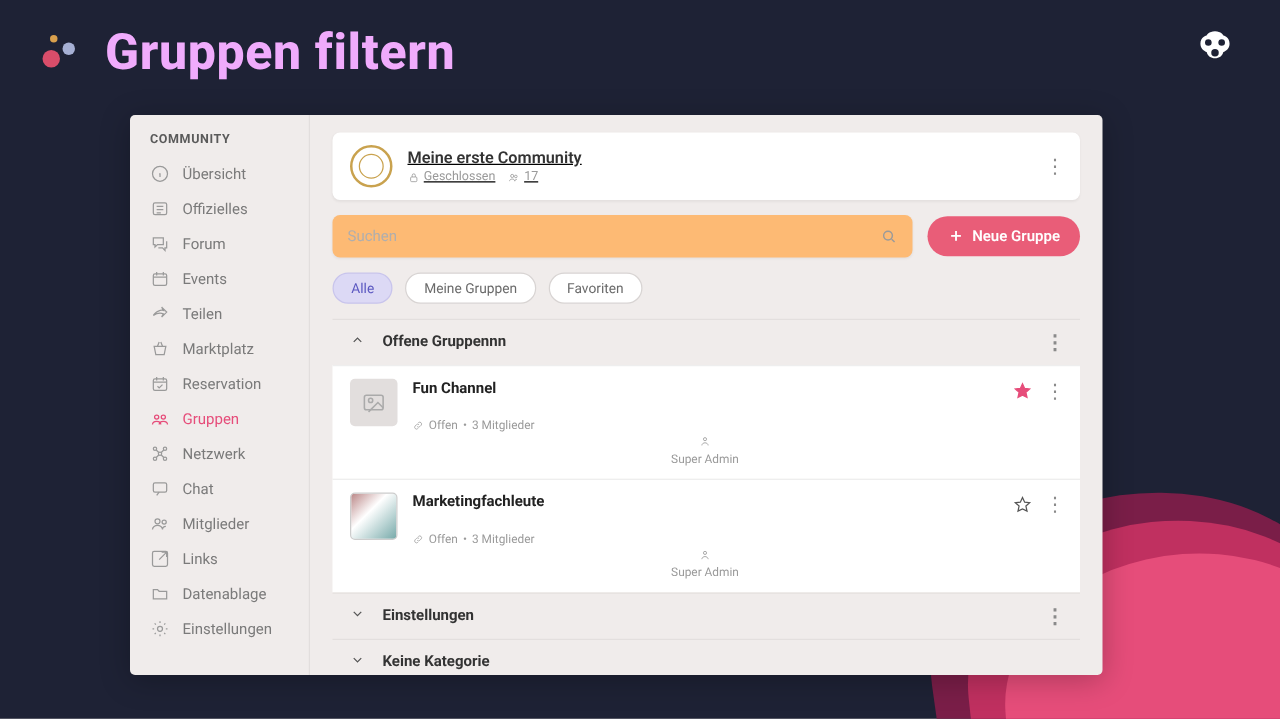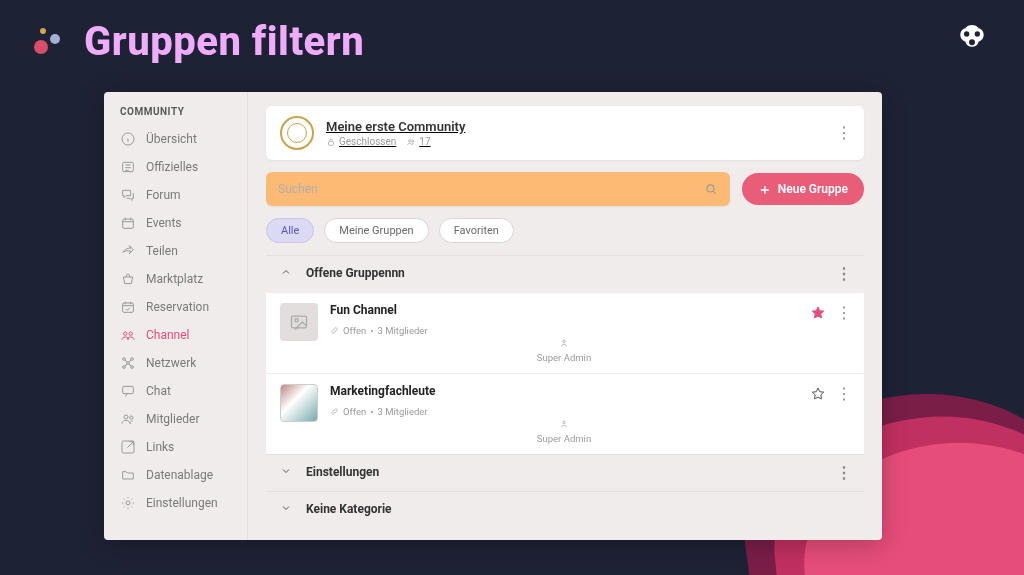--- a/index.html
+++ b/index.html
@@ -61,21 +61,21 @@
   .section-head { display:flex; gap:14px; padding:10px 14px; border-top:1px solid #e3dfde; font-size:12px; font-weight:700; color:#333; cursor:pointer; }
   .section-head .chev { width:12px; height:12px; }
   .section-head .title { flex:1; }
 
   .group-item { background:#fff; border-top:1px solid #eee; padding:10px 14px; display:flex; gap:12px; align-items:flex-start; }
   .g-thumb { width:38px; height:38px; border-radius:4px; background:#e2dedd; display:flex; align-items:center; justify-content:center; }
   .g-thumb svg { width:20px; height:20px; stroke:#aaa; fill:none; stroke-width:1.5; }
   .g-thumb.photo { background:linear-gradient(135deg,#b88 0%, #fff 40%, #7aa 100%); border:1px solid #ccc; }
   .g-body { flex:1; }
   .g-title { font-size:12px; font-weight:700; color:#222; }
-  .g-meta { font-size:9.5px; color:#9a9a9a; display:flex; gap:4px; align-items:center; margin-top:8px; }
+  .g-meta { font-size:9.5px; color:#9a9a9a; display:flex; gap:4px; align-items:center; margin-top:18px; }
   .g-meta svg { width:9px; height:9px; stroke:#9a9a9a; fill:none; }
   .g-owner { font-size:9.5px; color:#9a9a9a; display:flex; gap:4px; align-items:center; margin-top:2px;flex-direction:column; }
   .g-actions { display:flex; align-items:center; gap:10px; padding-top:2px; }
   .star { width:16px; height:16px; cursor:pointer; }
   .star.filled svg { fill:#e64d7a; stroke:#e64d7a; }
   .star svg { fill:none; stroke:#555; stroke-width:1.5; }
 
   .mini-icon { width:10px; height:10px; stroke:#9a9a9a; fill:none; stroke-width:1.6; }
 </style>
 </head>
@@ -169,21 +169,21 @@
           <span>Reservation</span>
         </div>
         <div class="sb-item active">
           <span class="sb-icon">
             <svg viewBox="0 0 24 24">
               <circle cx="8" cy="10" r="2.5"></circle>
               <circle cx="16" cy="10" r="2.5"></circle>
               <path d="M3 19c0-2.5 2-4 5-4s5 1.5 5 4M11 19c0-2.5 2-4 5-4s5 1.5 5 4"></path>
             </svg>
           </span>
-          <span>Channel</span>
+          <span>Gruppen</span>
         </div>
         <div class="sb-item">
           <span class="sb-icon">
             <svg viewBox="0 0 24 24">
               <circle cx="6" cy="6" r="2"></circle>
               <circle cx="18" cy="6" r="2"></circle>
               <circle cx="6" cy="18" r="2"></circle>
               <circle cx="18" cy="18" r="2"></circle>
               <circle cx="12" cy="12" r="2"></circle>
               <path d="M7.5 7.5l3 3M16.5 7.5l-3 3M7.5 16.5l3-3M16.5 16.5l-3-3"></path>

